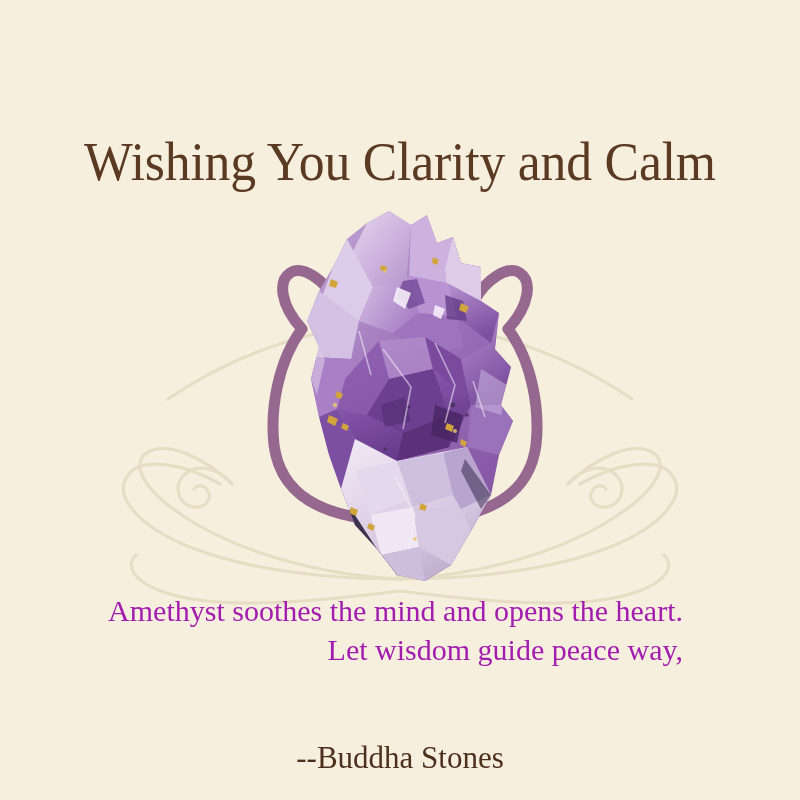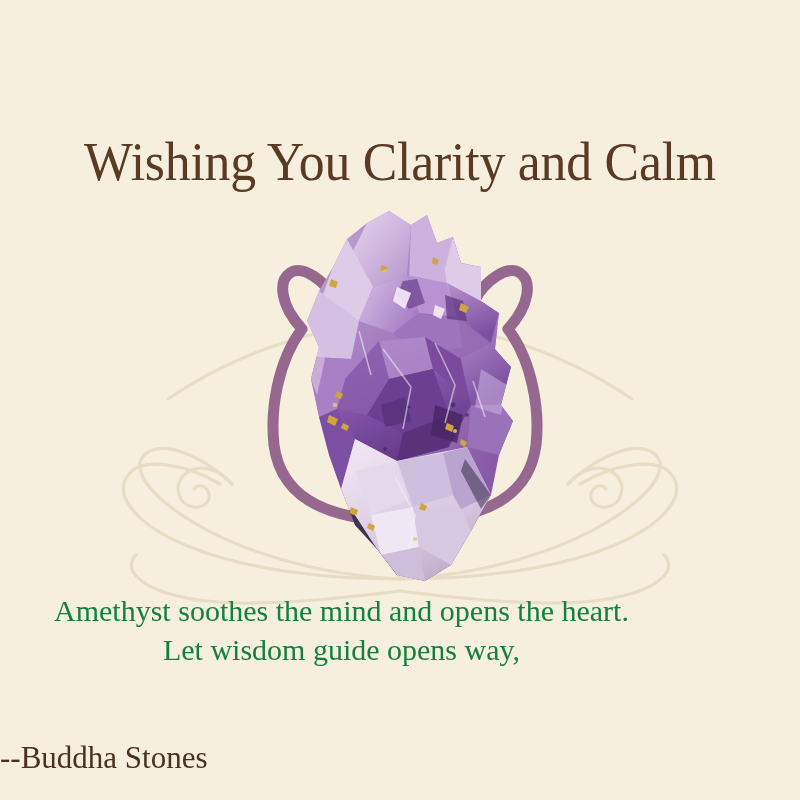--- a/index.html
+++ b/index.html
@@ -72,35 +72,35 @@
     width: 235px;
     height: 375px;
   }
 
   
   #verse {
     position: absolute;
     left: 0;
     top: 552px;
     width: 683px;
-    text-align: center;
-    color: #15803d;
+    text-align: right;
+    color: #a21caf;
     font-size: 30px;
     line-height: 39px;
     font-weight: 400;
   }
   #verse .vline { display: block; white-space: nowrap; }
 
   
   #attribution {
     position: absolute;
     left: 0;
     top: 700px;
     width: 800px;
-    text-align: left;
+    text-align: center;
     color: #4c2f1d;
     font-size: 31px;
     line-height: 38px;
     font-weight: 400;
     white-space: nowrap;
   }
 </style>
 </head>
 <body>
 
@@ -279,18 +279,18 @@
           <circle cx="182" cy="206" r="1.8"></circle>
           <circle cx="124" cy="198" r="1.6"></circle>
           <circle cx="100" cy="240" r="1.8"></circle>
         </g>
       </g>
     </svg>
   </div>
 
   <div id="verse">
     <span class="vline">Amethyst soothes the mind and opens the heart.</span>
-    <span class="vline">Let wisdom guide opens way,</span>
+    <span class="vline">Let wisdom guide peace way,</span>
   </div>
 
   <div id="attribution">--Buddha Stones</div>
 
 </div>
 
 </body></html>

